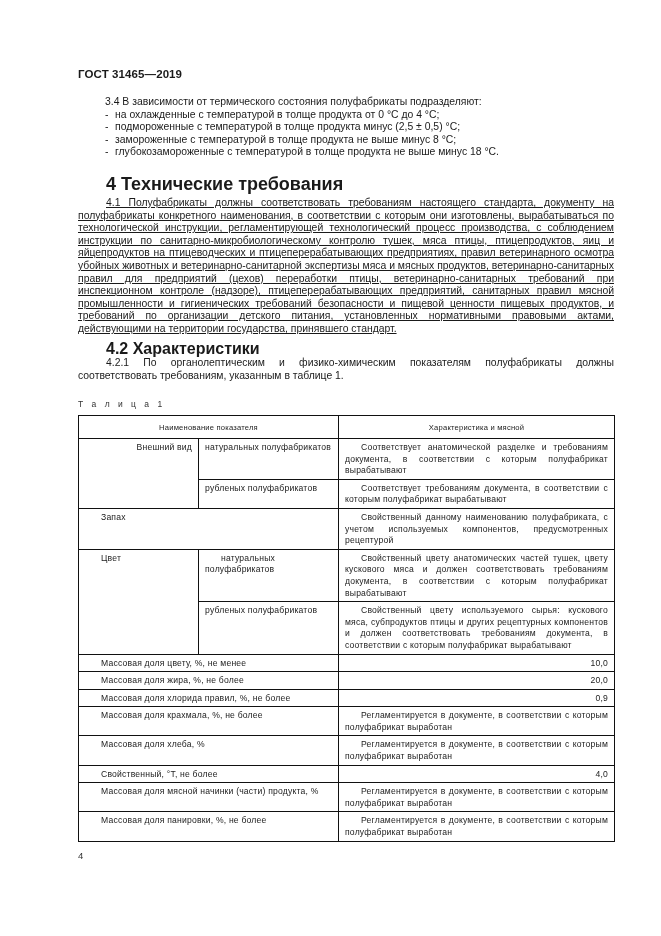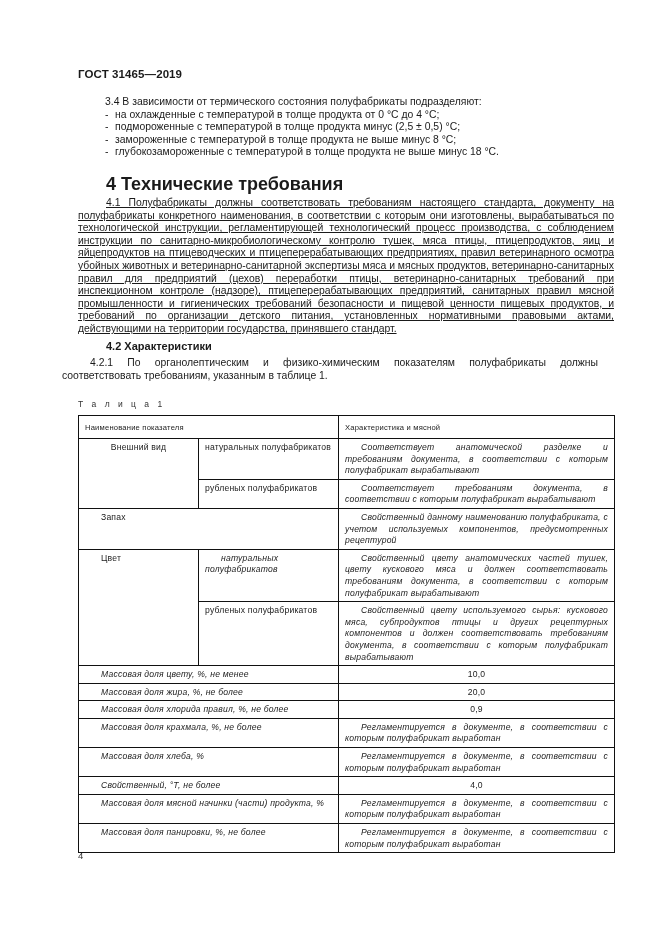--- a/index.html
+++ b/index.html
@@ -6,33 +6,33 @@
   body { width:661px; height:936px; position:relative; overflow:hidden; color:#1a1a1a;
          font-family:"Liberation Sans", "DejaVu Sans", sans-serif; }
   .doc-header { position:absolute; left:78px; top:68px; font-size:11.5px; font-weight:bold; letter-spacing:0.1px; }
   .section-34 { position:absolute; left:78px; top:96px; width:540px; font-size:10.4px; line-height:12.6px; }
   .section-34 .intro { padding-left:27px; }
   .section-34 .item { padding-left:27px; }
   .section-34 .item .dash { display:inline-block; width:10px; }
   .h4 { position:absolute; left:106px; top:174px; font-size:18px; font-weight:bold; }
   .p41 { position:absolute; left:78px; top:197px; width:536px; font-size:10.4px; line-height:12.6px; text-align:justify; }
   .p41 .first { text-indent:28px;text-decoration:underline; }
-  .h42 { position:absolute; left:106px; top:340px; font-size:11px; font-weight:bold; }
-  .p421 { position:absolute; left:62px; top:357px; width:536px; font-size:10.4px; line-height:12.6px; text-align:justify; text-indent:28px; }
+  .h42 { position:absolute; left:106px; top:340px; font-size:16px; font-weight:bold; }
+  .p421 { position:absolute; left:78px; top:357px; width:536px; font-size:10.4px; line-height:12.6px; text-align:justify; text-indent:28px; }
   .tbl-caption { position:absolute; left:78px; top:399px; font-size:8.5px; letter-spacing:3px; color:#333; }
   table.t1 { position:absolute; left:78px; top:415px; width:537px; border-collapse:collapse; font-size:8.6px; color:#222; letter-spacing:0.2px; }
   table.t1 td, table.t1 th { border:1px solid #111; padding:3px 6px 2px 6px; vertical-align:top; line-height:11.6px; font-weight:normal; }
   table.t1 { border:1.6px solid #111; }
-  table.t1 th { font-size:7.6px; height:17px; vertical-align:middle; text-align:left; }
+  table.t1 th { font-size:7.6px; height:17px; vertical-align:middle; text-align:center; }
   table.t1 tr.head { border-bottom:1.6px solid #111; }
   .c1 { width:91px; }
   .c2 { width:127px; }
-  .indent { text-indent:16px;font-style:italic; }
+  .indent { text-indent:16px; }
   .justify { text-align:justify; }
-  .center { text-align:center; }
+  .center { text-align:right; }
   .lbl-indent { padding-left:22px !important; }
   .page-num { position:absolute; left:78px; top:850px; font-size:9.5px; color:#333; }
 </style>
 </head>
 <body>
 
 <div class="doc-header">ГОСТ 31465—2019</div>
 
 <div class="section-34">
   <div class="intro">3.4  В зависимости от термического состояния полуфабрикаты подразделяют:</div>

